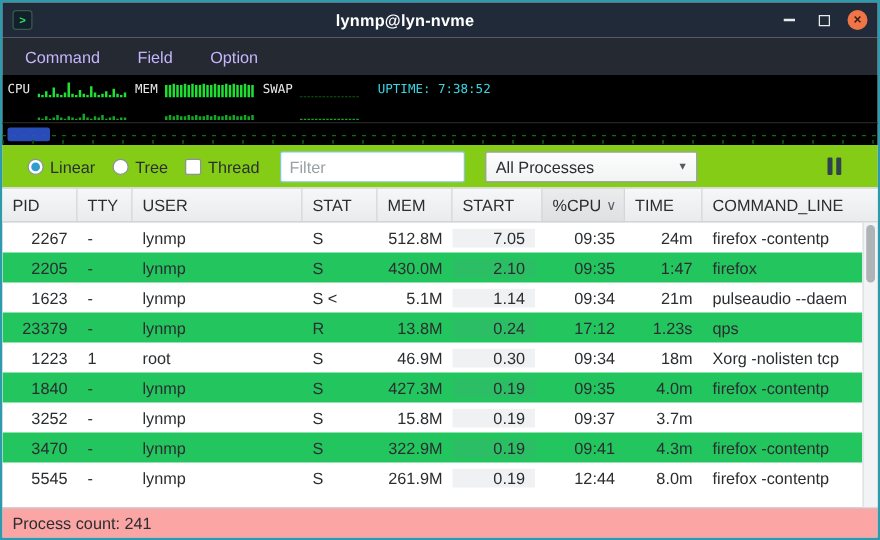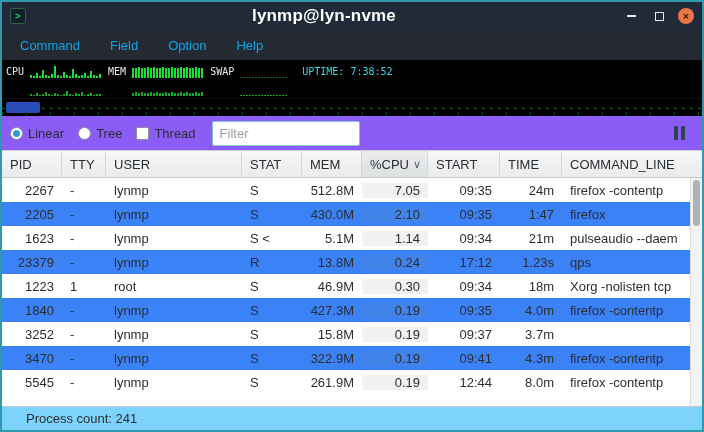--- a/index.html
+++ b/index.html
@@ -4,29 +4,29 @@
 <style>
   *{box-sizing:border-box;margin:0;padding:0}
   html,body{width:704px;height:432px;overflow:hidden;background:#555}
   body{font-family:"Liberation Sans",sans-serif;font-size:13px;color:#2b2e31}
   .window{width:704px;height:432px;border:2px solid #2e9aab;display:flex;flex-direction:column;background:#eff0f1}
 
   
   .titlebar{flex:0 0 28px;background:#202a38;display:flex;align-items:center;color:#fff;padding:0 8px}
   .app-icon{width:16px;height:16px;background:#11202b;border:1px solid #3a5a4c;border-radius:3px;display:flex;align-items:center;justify-content:center}
   .app-icon i{font-style:normal;color:#2fe06a;font-size:9px;font-weight:bold;line-height:1}
-  .titlebar .title{flex:1;text-align:center;font-weight:bold;font-size:17px;letter-spacing:.2px}
+  .titlebar .title{flex:1;text-align:center;font-weight:bold;font-size:13px;letter-spacing:.2px}
   .win-controls{display:flex;align-items:center;gap:10px}
   .win-btn{width:18px;height:18px;display:flex;align-items:center;justify-content:center;cursor:default}
   .min-icon{width:9px;height:2px;background:#e8eaec;display:block}
   .max-icon{width:9px;height:9px;border:1px solid #e8eaec;display:block}
   .win-btn.close{width:16px;height:16px;border-radius:50%;background:#ef7548;color:#3c1d0d;font-size:11px;font-weight:bold;line-height:16px;text-align:center}
 
   
-  .menubar{flex:0 0 30px;background:#252932;display:flex;align-items:center;color:#0ea5e9;padding:0 6px;gap:6px}
+  .menubar{flex:0 0 30px;background:#252932;display:flex;align-items:center;color:#c4b5fd;padding:0 6px;gap:6px}
   .menu-item{padding:5px 12px;border-radius:2px}
 
   
   .monitor{flex:0 0 38px;background:#000;font-family:"DejaVu Sans Mono",monospace;font-size:10px;padding:2px 4px;display:flex;flex-direction:column;justify-content:space-between}
   .mrow{display:flex;align-items:flex-end;gap:6px;height:16px}
   .mlabel{color:#e9e9e9;line-height:12px}
   .mlabel.ghost{visibility:hidden}
   .spacer{flex:1}
   .bars{display:flex;align-items:flex-end;gap:1px;height:14px;width:72px;overflow:hidden}
   .bars i{width:2px;background:#1fdf33;display:block;flex:0 0 auto}
@@ -38,21 +38,21 @@
 
   
   .loadstrip{flex:0 0 18px;background:#000;position:relative;border-top:1px solid #0d0d0d}
   .load-sel{position:absolute;left:4px;top:3px;width:34px;height:11px;background:#2d52c8;border-radius:2px;opacity:.92}
   .loadstrip::before{content:"";position:absolute;left:0;right:0;top:9px;height:1px;
     background:repeating-linear-gradient(90deg,#0c6e16 0 3px,transparent 3px 8px)}
   .loadstrip::after{content:"";position:absolute;left:0;right:0;bottom:1px;height:3px;
     background:repeating-linear-gradient(90deg,#0a4d10 0 1px,transparent 1px 24px)}
 
   
-  .controls{flex:0 0 34px;background:#8b5cf6;display:flex;align-items:center;padding:0 8px}
+  .controls{flex:0 0 34px;background:#84cc16;display:flex;align-items:center;padding:0 20px}
   .ctl-group{display:flex;align-items:center;gap:5px}
   .ctl-group + .ctl-group{margin-left:14px}
   .radio{width:13px;height:13px;border:1px solid #8a9399;border-radius:50%;background:#fff;display:inline-flex;align-items:center;justify-content:center;flex:0 0 auto}
   .radio.on::after{content:"";width:7px;height:7px;border-radius:50%;background:#2f9dd0}
   .checkbox{width:13px;height:13px;border:1px solid #8a9399;border-radius:2px;background:#fff;flex:0 0 auto}
   .filter{margin-left:16px;width:148px;height:25px;border:1px solid #82c7d8;border-radius:2px;background:#fff;padding:0 7px;font-family:"Liberation Sans",sans-serif;font-size:13px;color:#2b2e31;outline:none}
   .filter::placeholder{color:#9aa0a5}
   .combo{margin-left:16px;width:170px;height:25px;border:1px solid #9aa0a5;border-radius:2px;background:linear-gradient(#fdfdfd,#f2f3f4);display:flex;align-items:center;padding:0 8px;gap:6px}
   .combo .chev{margin-left:auto;color:#555b60;font-size:10px}
   .pause{margin-left:auto;margin-right:6px;display:flex;gap:3px;padding:3px;cursor:default}
@@ -60,39 +60,39 @@
 
   
   .table{flex:1;display:flex;flex-direction:column;min-height:0;background:#fff}
   .thead{flex:0 0 28px;display:flex;background:linear-gradient(#f6f7f8,#e9ebec);border-top:1px solid #cdd0d2;border-bottom:1px solid #c6cacd}
   .th{display:flex;align-items:center;padding:0 8px;border-right:1px solid #d4d6d8;white-space:nowrap;overflow:hidden}
   .th:last-child{border-right:none}
   .th .sort{margin-left:auto;color:#5a6066;font-size:11px;padding-left:4px}
   .tbody-wrap{flex:1;position:relative;overflow:hidden}
   .tbody{position:absolute;left:0;top:0;bottom:0;right:12px;overflow:hidden}
   .tr{display:flex;height:24px;align-items:center}
-  .tr.alt{background:#3b82f6}
+  .tr.alt{background:#22c55e}
   .td{padding:0 8px;white-space:nowrap;overflow:hidden}
   .r{text-align:right}
   .c0{width:60px;flex:0 0 auto}
   .c1{width:44px;flex:0 0 auto}
   .c2{width:136px;flex:0 0 auto}
   .c3{width:60px;flex:0 0 auto}
   .c4{width:60px;flex:0 0 auto}
   .c5{width:66px;flex:0 0 auto}
   .c6{width:72px;flex:0 0 auto}
   .c7{width:62px;flex:0 0 auto}
   .c8{flex:1;min-width:0}
   .td.c5{background:rgba(125,138,150,.12)}
   .th.c5{background:rgba(125,138,150,.10)}
   .scrollbar{position:absolute;right:0;top:0;bottom:0;width:12px;background:#f2f3f4;border-left:1px solid #dcdee0}
   .thumb{position:absolute;left:2px;right:2px;top:2px;height:46px;background:#aeb3b8;border-radius:5px;display:block}
 
   
-  .statusbar{flex:0 0 24px;background:#7dd3fc;border-top:1px solid #c5c8cb;display:flex;align-items:center;padding:0 24px}
+  .statusbar{flex:0 0 24px;background:#fca5a5;border-top:1px solid #c5c8cb;display:flex;align-items:center;padding:0 8px}
 </style>
 </head>
 <body>
 
 <div class="window">
 
   <div class="titlebar">
     <span class="app-icon">
         <i>&gt;</i>
       </span>
@@ -105,21 +105,20 @@
           <i class="max-icon"></i>
         </span>
       <span class="win-btn close">×</span>
     </span>
   </div>
 
   <div class="menubar">
     <span class="menu-item">Command</span>
     <span class="menu-item">Field</span>
     <span class="menu-item">Option</span>
-    <span class="menu-item">Help</span>
   </div>
 
   <div class="monitor">
     <div class="mrow">
       <span class="mlabel">CPU</span>
       <span class="bars">
           <i style="height: 3px;"></i>
           <i style="height: 2px;"></i>
           <i style="height: 5px;"></i>
           <i style="height: 2px;"></i>
@@ -281,20 +280,24 @@
     </label>
     <label class="ctl-group">
       <span class="radio"></span>
       <span>Tree</span>
     </label>
     <label class="ctl-group">
       <span class="checkbox"></span>
       <span>Thread</span>
     </label>
     <input class="filter" type="text" placeholder="Filter" style="">
+    <div class="combo">
+      <span>All Processes</span>
+      <span class="chev">▾</span>
+    </div>
     <span class="pause">
         <i></i>
         <i></i>
       </span>
   </div>
 
   <div class="table">
     <div class="thead">
         <div class="th c0">
           <span>PID</span>
@@ -304,26 +307,26 @@
         </div>
         <div class="th c2">
           <span>USER</span>
         </div>
         <div class="th c3">
           <span>STAT</span>
         </div>
         <div class="th c4">
           <span>MEM</span>
         </div>
+        <div class="th c6">
+          <span>START</span>
+        </div>
         <div class="th c5">
           <span>%CPU</span>
           <span class="sort">∨</span>
-        </div>
-        <div class="th c6">
-          <span>START</span>
         </div>
         <div class="th c7">
           <span>TIME</span>
         </div>
         <div class="th c8">
           <span>COMMAND_LINE</span>
         </div>
       </div>
     <div class="tbody-wrap">
       <div class="tbody">

